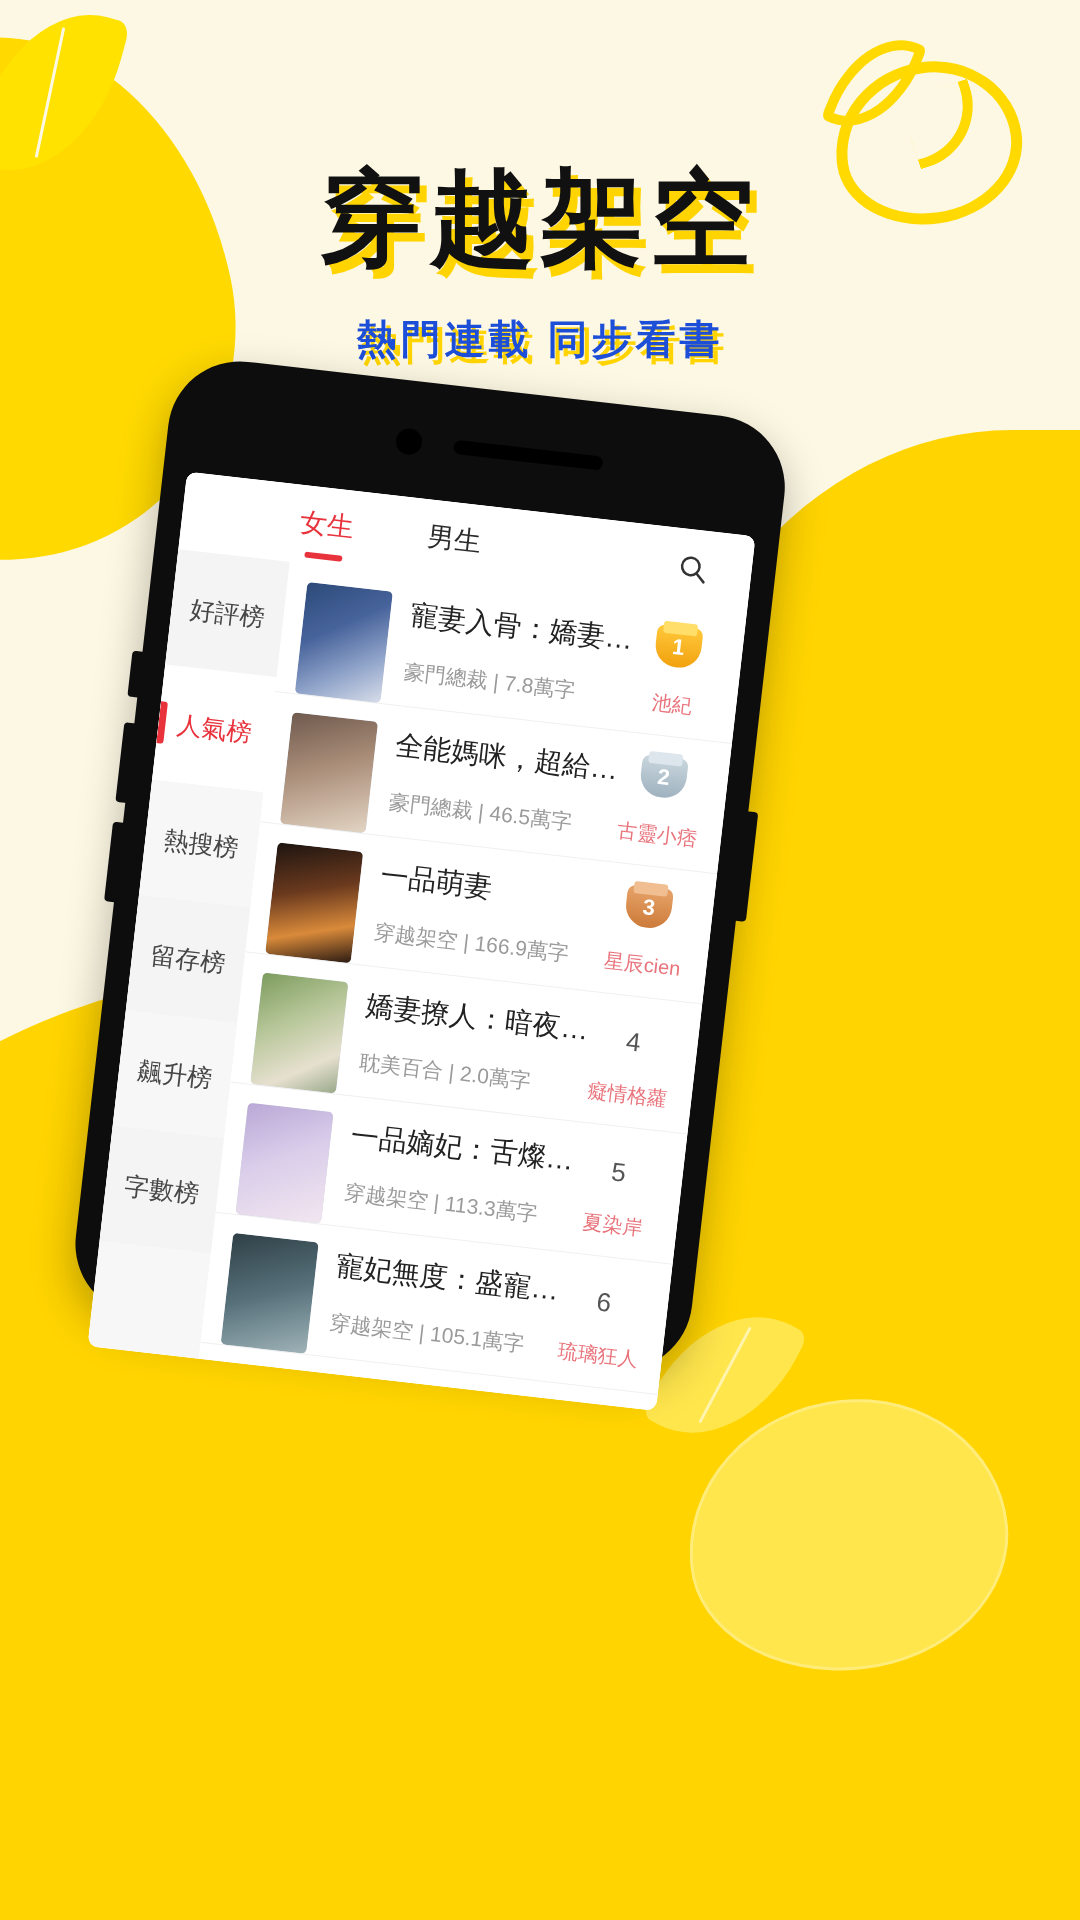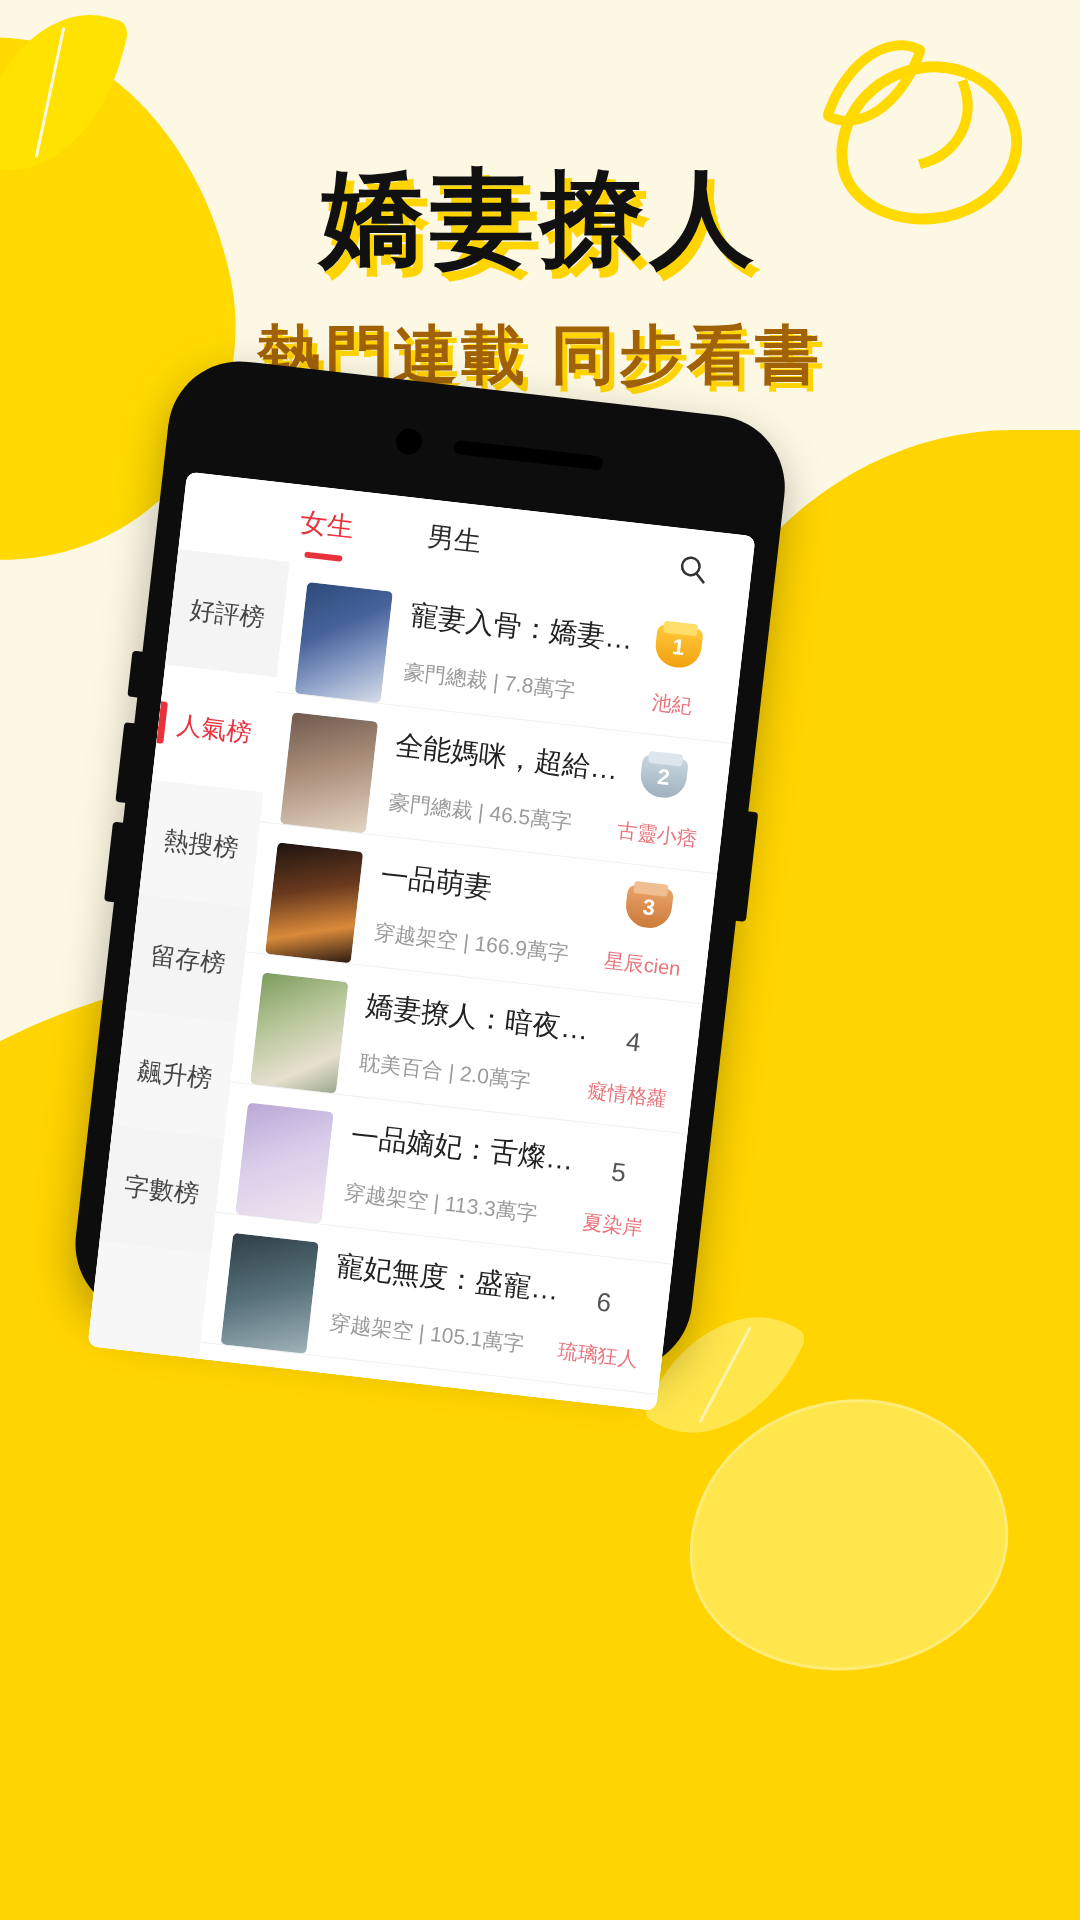--- a/index.html
+++ b/index.html
@@ -75,21 +75,21 @@
   }
 
   
   .headline-wrap{position:absolute;left:0;top:150px;width:1080px;text-align:center;z-index:5;}
   .headline{
     font-size:104px;font-weight:bold;letter-spacing:6px;color:#111;
     text-shadow:7px 9px 0 #FFD400;
     font-family:"Liberation Sans","DejaVu Sans",sans-serif;
   }
   .subhead{
-    margin-top:22px;font-size:64px;font-weight:bold;letter-spacing:4px;color:#a16207;
+    margin-top:22px;font-size:40px;font-weight:bold;letter-spacing:4px;color:#1d4ed8;
     text-shadow:5px 6px 0 #FFD400;
   }
 
   
   .phone{
     position:absolute;left:120px;top:388px;width:660px;height:960px;z-index:8;
     transform:rotate(6.5deg);
   }
   .phone-body{
     position:absolute;left:0;top:0;width:620px;height:960px;
@@ -203,21 +203,21 @@
   <div class="lemon-outline"></div>
   <div class="lemon-outline-seg"></div>
   <div class="blob-right"></div>
   <div class="blob-wave"></div>
   <div class="yellow-blob"></div>
   <div class="lemon-br-leaf"></div>
   <div class="lemon-br"></div>
 </div>
 
 <div class="headline-wrap">
-  <div class="headline">嬌妻撩人</div>
+  <div class="headline">穿越架空</div>
   <div class="subhead">熱門連載 同步看書</div>
 </div>
 
 <div class="phone">
   <div class="phone-body">
     <div class="notch-dot"></div>
     <div class="notch-bar"></div>
     <div class="btn-left-a"></div>
     <div class="btn-left-b"></div>
     <div class="btn-left-c"></div>

